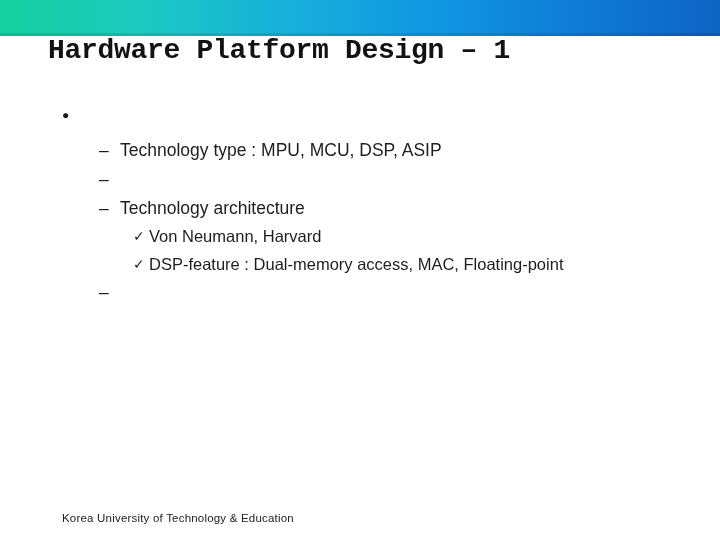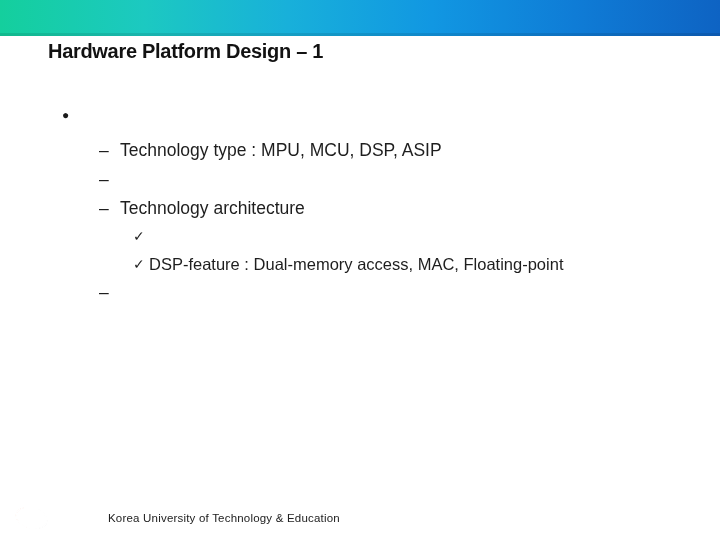--- a/index.html
+++ b/index.html
@@ -33,26 +33,27 @@
     left: 0; right: 0; bottom: 0;
     height: 3px;
     background: rgba(0,0,0,0.10);
   }
 
   
   .slide-title {
     position: absolute;
     left: 48px;
     top: 36px;
-    font-size: 20px;
+    font-size: 28px;
     line-height: 30px;
     font-weight: 700;
     letter-spacing: -0.3px;
     color: #121212;
     white-space: nowrap;
+    font-family: Liberation Mono, monospace;
   }
 
   
   .content {
     position: absolute;
     top: 100px;
     left: 0;
     width: 690px;
     color: #1d1d1d;
   }
@@ -101,21 +102,20 @@
     display: flex;
     align-items: center;
     gap: 12px;
   }
   .footer-logo { width: 36px; height: 24px; display: block; }
   .footer-text {
     font-size: 11.5px;
     letter-spacing: 0.2px;
     color: #222222;
     white-space: nowrap;
-    margin-left: 46px;
   }
 </style>
 </head>
 <body>
 
 <div class="top-bar"></div>
 
 <h1 class="slide-title">Hardware Platform Design – 1</h1>
 
 <div class="content">
@@ -133,20 +133,21 @@
     <span class="marker">–</span>
   </div>
 
   <div class="row row-l2">
     <span class="marker">–</span>
     <span class="text">Technology architecture</span>
   </div>
 
   <div class="row row-l3">
     <span class="marker">✓</span>
+    <span class="text">Von Neumann, Harvard</span>
   </div>
 
   <div class="row row-l3">
     <span class="marker">✓</span>
     <span class="text">DSP-feature : Dual-memory access, MAC, Floating-point</span>
   </div>
 
   <div class="row row-l2">
     <span class="marker">–</span>
   </div>

